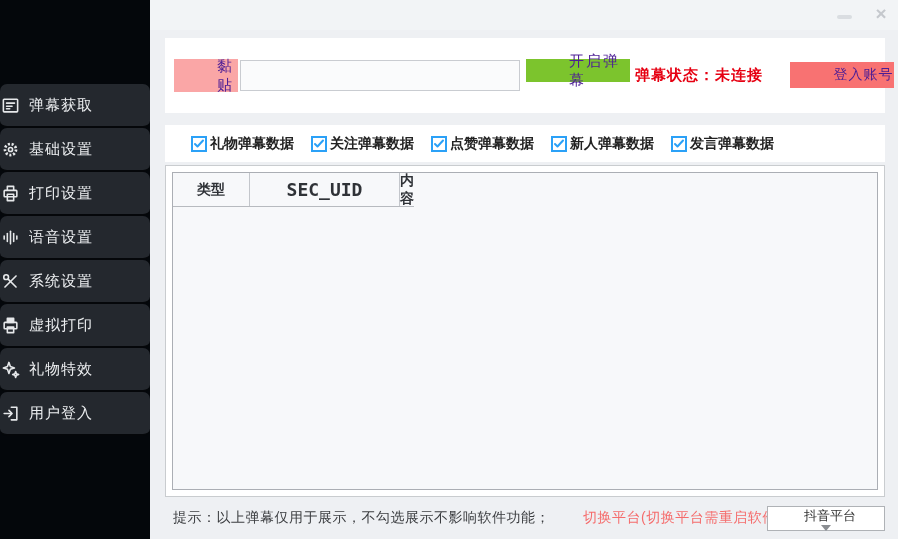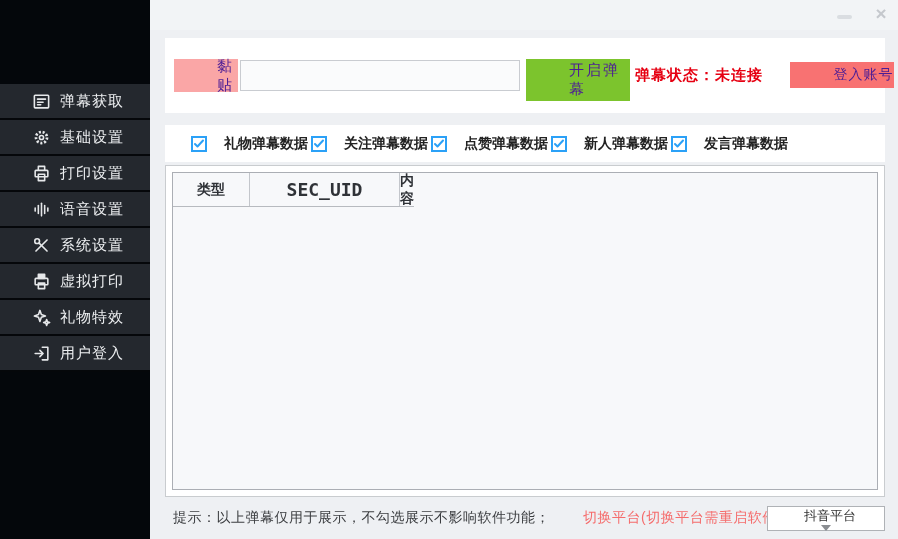--- a/index.html
+++ b/index.html
@@ -2,48 +2,48 @@
 <html><head>
 <meta charset="utf-8">
 <style>
   * { margin:0; padding:0; box-sizing:border-box; }
   html,body { width:898px; height:539px; overflow:hidden; }
   body { font-family:"Liberation Sans","DejaVu Sans",sans-serif; background:#EEF0F3; position:relative; }
 
   
   .sidebar { position:absolute; left:0; top:0; width:150px; height:539px; background:#04070B; }
   .nav { position:absolute; top:84px; left:0; right:0; }
-  .nav-item { height:36px; background:#24282E; border-bottom:2px solid #05070A;
-              display:flex; align-items:center; padding-left:31px; cursor:pointer; }
+  .nav-item { height:44px; background:#24282E; border-bottom:2px solid #05070A;
+              display:flex; align-items:center; cursor:pointer;border-radius:7px; }
   .nav-icon { width:20px; height:20px; display:inline-flex; align-items:center; justify-content:center; flex:0 0 20px; }
   .nav-label { color:#EDEFF1; font-size:15px; margin-left:9px; letter-spacing:1px; white-space:nowrap; }
 
   
   .main { position:absolute; left:150px; top:0; width:748px; height:539px; background:#EEF0F3; }
   .titlebar { position:absolute; top:0; left:0; width:748px; height:30px; background:#F2F4F6; }
   .win-min { position:absolute; right:46px; top:15px; width:15px; height:4px; background:#DADDE1; border-radius:2px; cursor:pointer; }
   .win-close { position:absolute; right:6px; top:3px; width:22px; height:22px; color:#C5C8CD; font-size:19px;
                line-height:22px; text-align:center; cursor:pointer; font-weight:bold; }
 
   .card { position:absolute; background:#FFFFFF; }
   .toolbar-card { left:15px; top:38px; width:720px; height:75px; }
   .btn { display:flex; align-items:center; justify-content:center; color:#4c1d95; cursor:pointer; border:none;padding-left:43px; }
   .paste-btn { position:absolute; left:9px; top:21px; width:64px; height:33px; background:#FAA6A6; font-size:15px; letter-spacing:2px; }
   .room-input { position:absolute; left:75px; top:22px; width:280px; height:31px; background:#FAFBFC;
                 border:1px solid #C9CCD1; outline:none; padding:0 8px; font-size:14px; color:#333; font-family:inherit; }
-  .start-btn { position:absolute; left:361px; top:21px; width:104px; height:42px; background:#7CC42D; font-size:15px; letter-spacing:2px; }
+  .start-btn { position:absolute; left:361px; top:21px; width:104px; height:23px; background:#7CC42D; font-size:15px; letter-spacing:2px; }
   .status-text { position:absolute; left:470px; top:21px; height:33px; display:flex; align-items:center;
                  color:#E60012; font-size:15px; font-weight:bold; letter-spacing:1px; }
   .login-btn { position:absolute; left:625px; top:24px; width:104px; height:26px; background:#F87272; font-size:14px; letter-spacing:1px; }
 
   .filters-card { left:15px; top:125px; width:720px; height:37px; }
   .filter-group { position:absolute; top:0; height:37px; display:flex; align-items:center; cursor:pointer; }
   .checkbox { width:16px; height:16px; border:2px solid #2BA1F7; background:#FFFFFF; display:inline-flex;
               align-items:center; justify-content:center; flex:0 0 16px; }
-  .filter-label { font-size:14px; font-weight:bold; color:#222; margin-left:17px; white-space:nowrap;text-align:right; }
+  .filter-label { font-size:14px; font-weight:bold; color:#222; margin-left:3px; white-space:nowrap;text-align:right; }
 
   
   .table-panel { position:absolute; left:15px; top:165px; width:720px; height:332px; background:#FFFFFF;
                  border:1px solid #C9CCCF; padding:6px; }
   .grid-table { width:100%; height:100%; border:1px solid #ABAEB4; background:#F7F8FA; display:flex; flex-direction:row; }
   .grid-header { display:flex; height:34px; border-bottom:1px solid #B7BABF; flex:0 0 34px; }
   .grid-header-cell { display:flex; align-items:center; justify-content:center; font-size:14px; font-weight:bold;
                       color:#2F3237; border-right:1px solid #C3C6CB; }
   .grid-header-cell:last-child { border-right:none; }
   .col-type { width:77px; flex:0 0 77px; }

